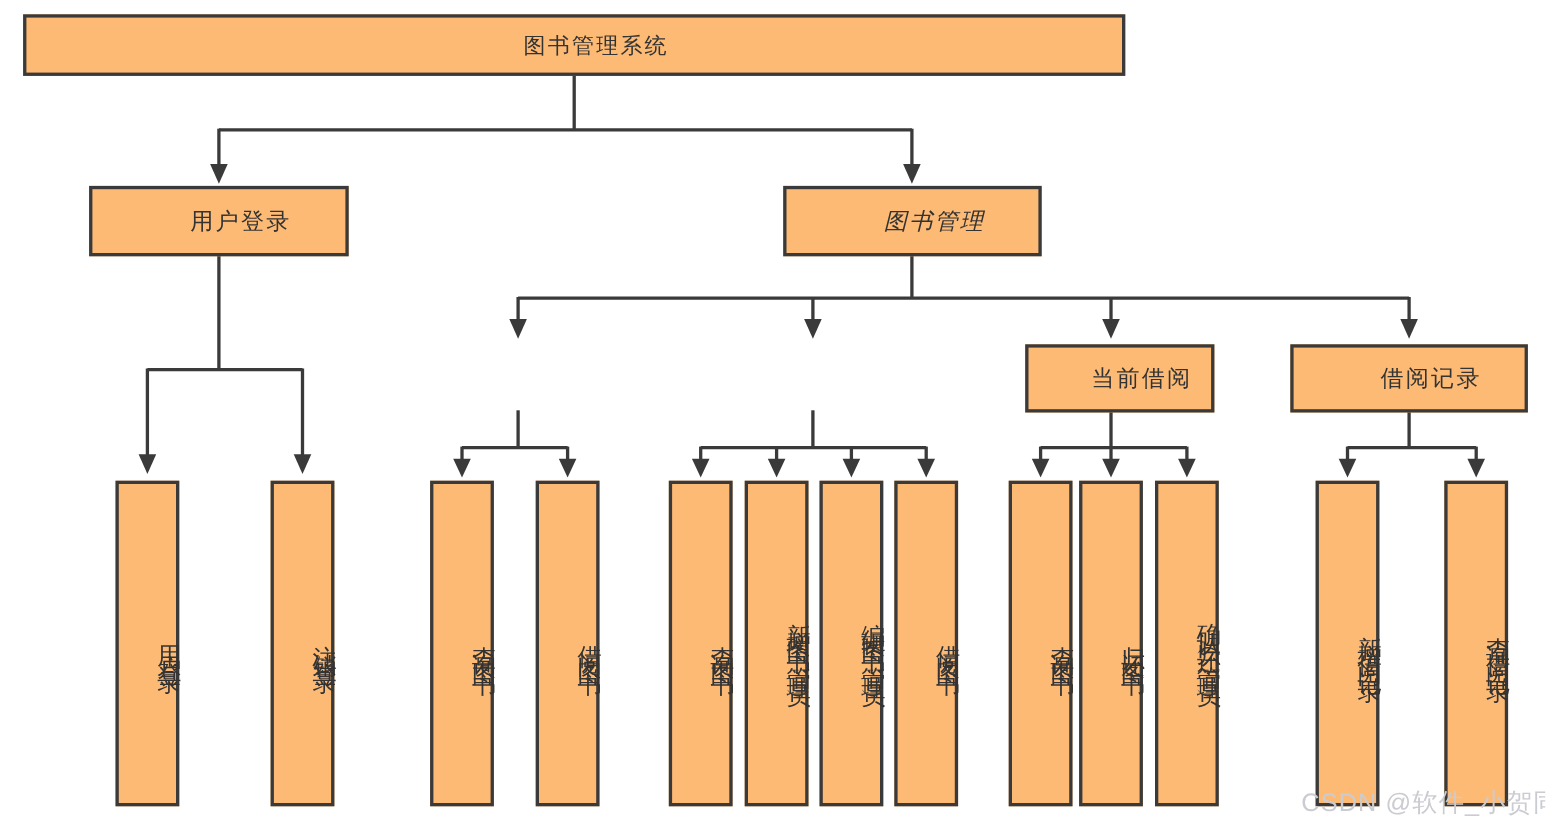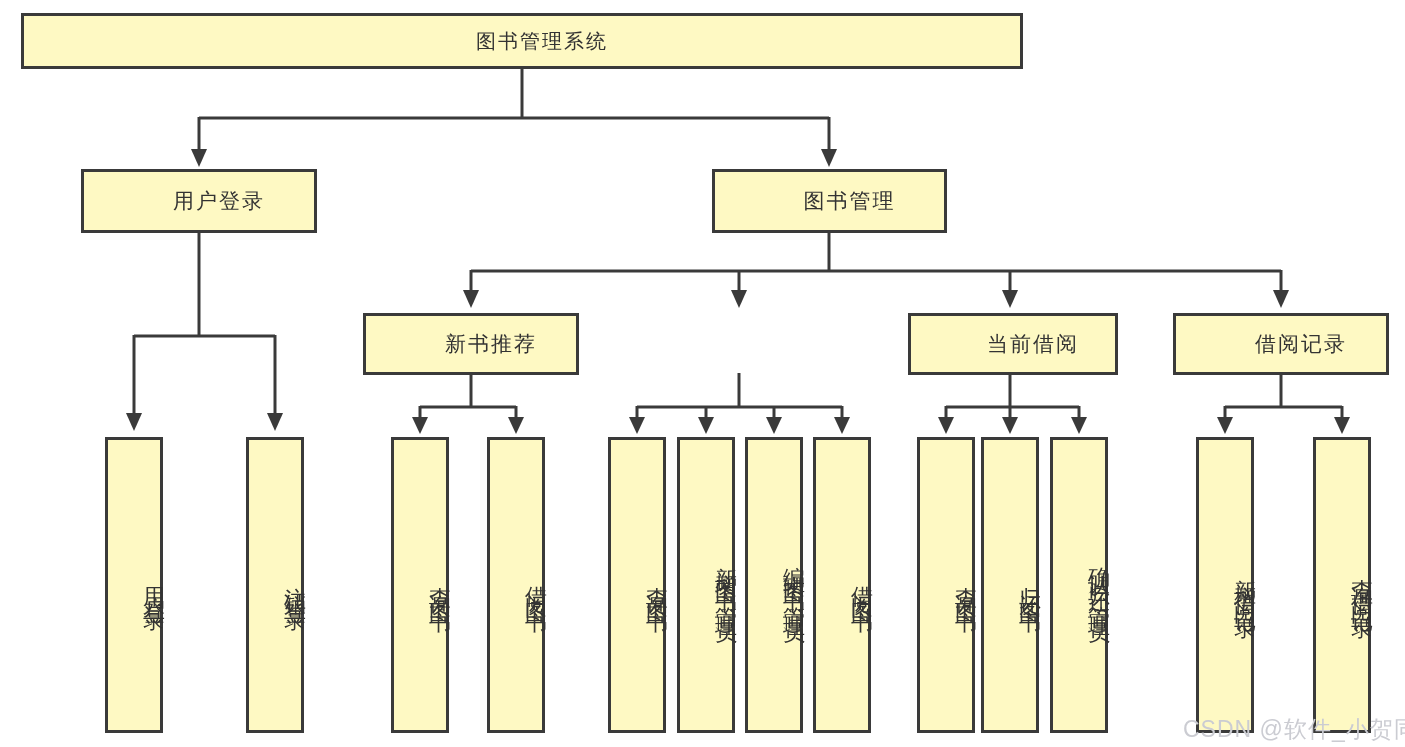--- a/index.html
+++ b/index.html
@@ -20,21 +20,21 @@
     left: 0;
     top: 0;
     width: 1405px;
     height: 747px;
     pointer-events: none;
   }
   .node {
     position: absolute;
     box-sizing: border-box;
     border: 3px solid #3a3a3a;
-    background: #fef9c3;
+    background: #fdba74;
     display: flex;
     align-items: center;
     justify-content: center;
     color: #333333;
     z-index: 2;
     padding-left: 40px;
   }
   .node-root   { font-size: 20px; letter-spacing: 2px; }
   .node-branch { font-size: 21px; letter-spacing: 2px; }
   .node-leaf   { font-size: 22px; }
@@ -123,28 +123,25 @@
     <polygon points="1334,417 1350,417 1342,434" fill="#3a3a3a" stroke="none"></polygon>
   </svg>
 
   <div class="node node-root" style="left:21px; top:13px; width:1002px; height:56px;">
     <span>图书管理系统</span>
   </div>
 
   <div class="node node-branch" style="left:81px; top:169px; width:236px; height:64px;">
     <span>用户登录</span>
   </div>
-  <div class="node node-branch" style="left:712px; top:169px; width:235px; height:64px;">
+  <div class="node node-branch" style="left:712px; top:169px; width:235px; height:64px;font-style:italic;">
     <span>图书管理</span>
   </div>
 
-  <div class="node node-branch" style="left:363px; top:313px; width:216px; height:62px;">
-    <span>新书推荐</span>
-  </div>
-  <div class="node node-branch" style="left:908px; top:313px; width:210px; height:62px;">
+  <div class="node node-branch" style="left:932px; top:313px; width:172px; height:62px;">
     <span>当前借阅</span>
   </div>
   <div class="node node-branch" style="left:1173px; top:313px; width:216px; height:62px;">
     <span>借阅记录</span>
   </div>
 
   <div class="node node-leaf" style="left:105px; top:437px; width:58px; height:296px;">
     <span class="vtext">用户登录</span>
   </div>
   <div class="node node-leaf" style="left:246px; top:437px; width:58px; height:296px;">

